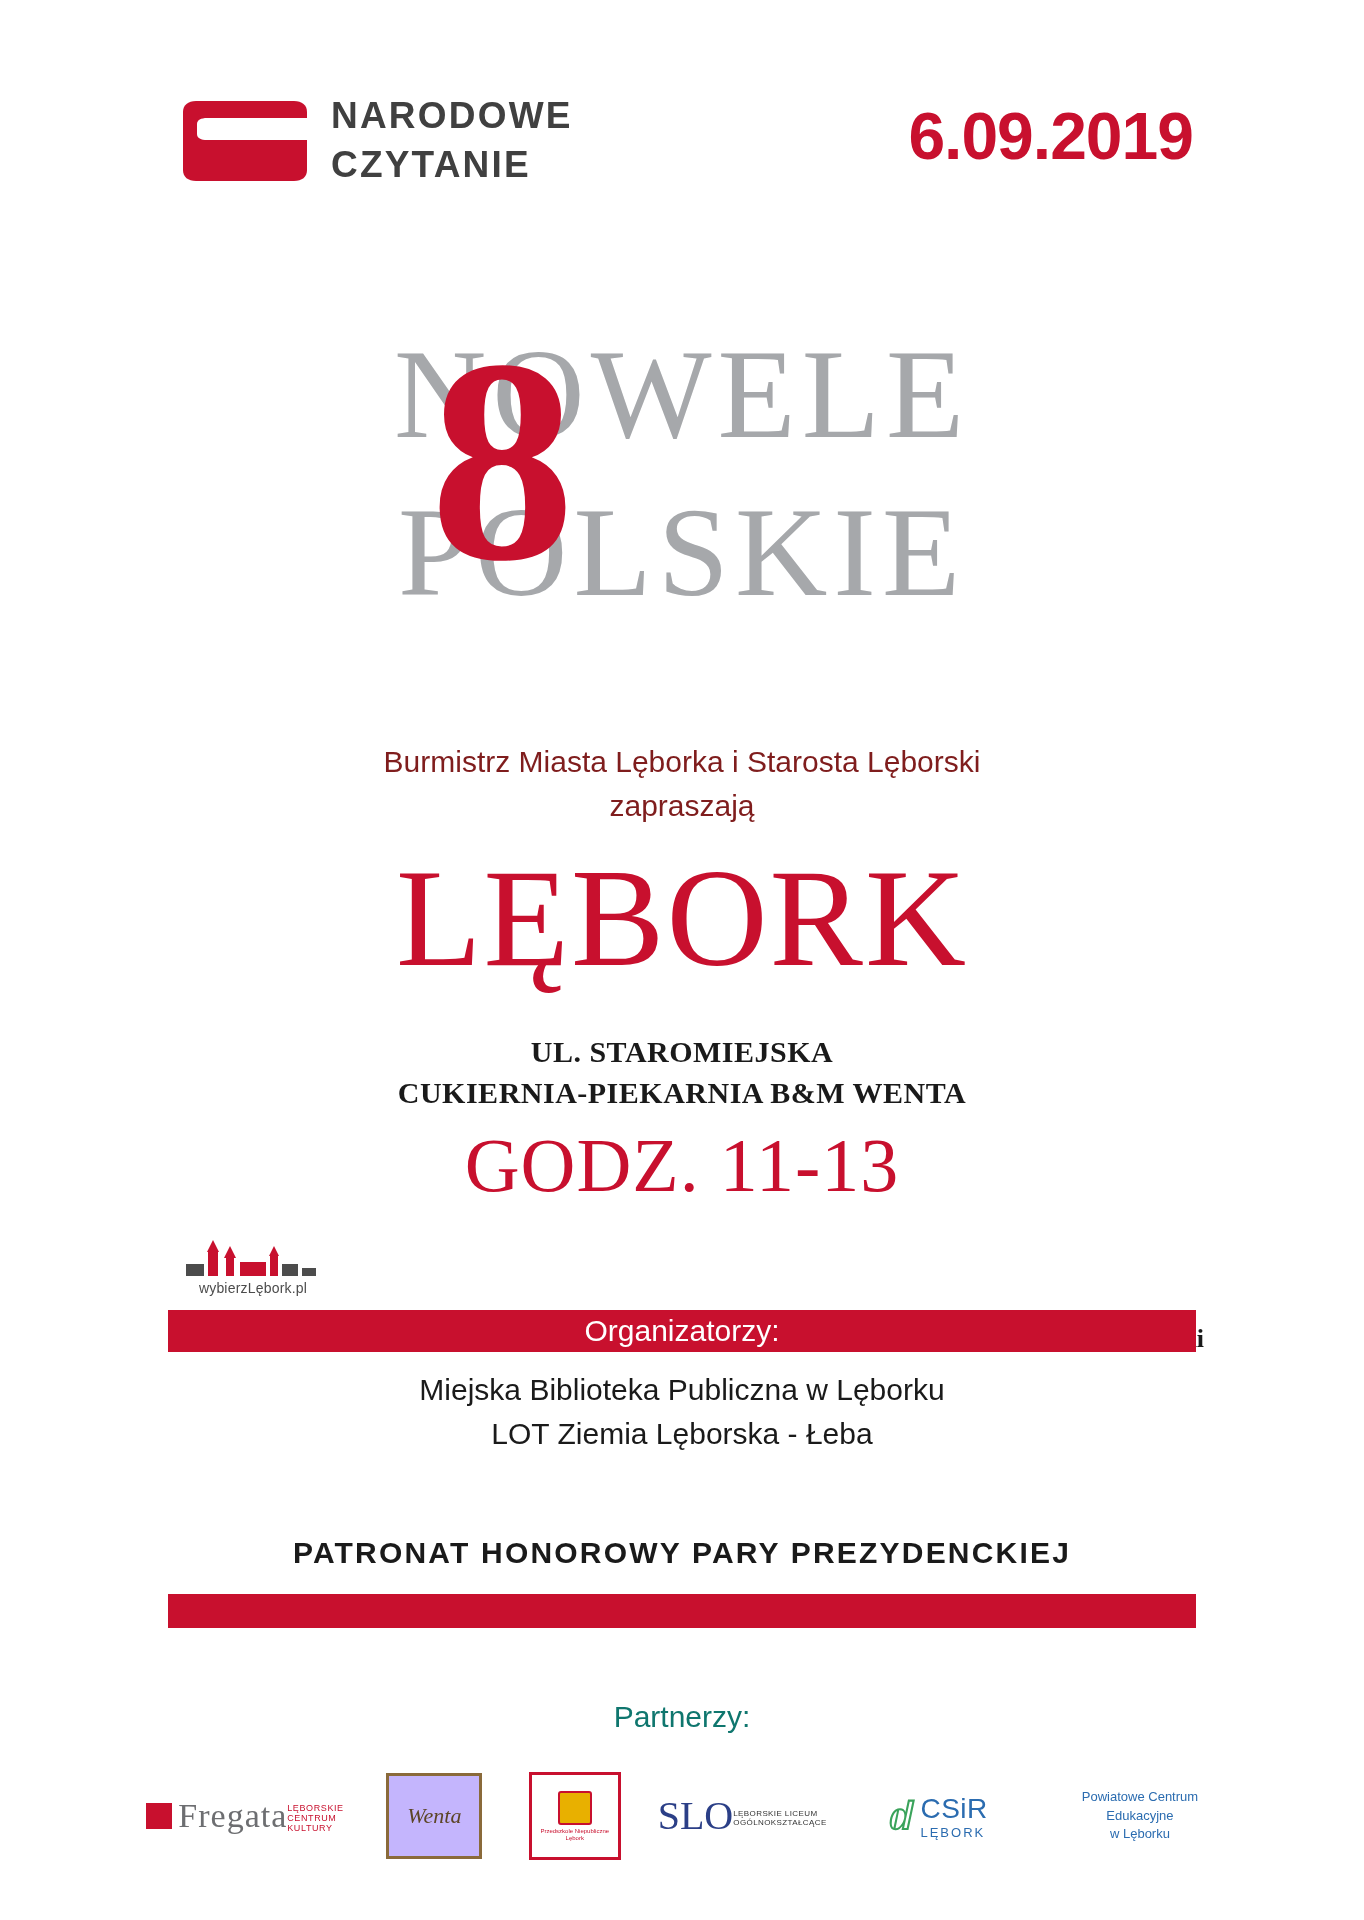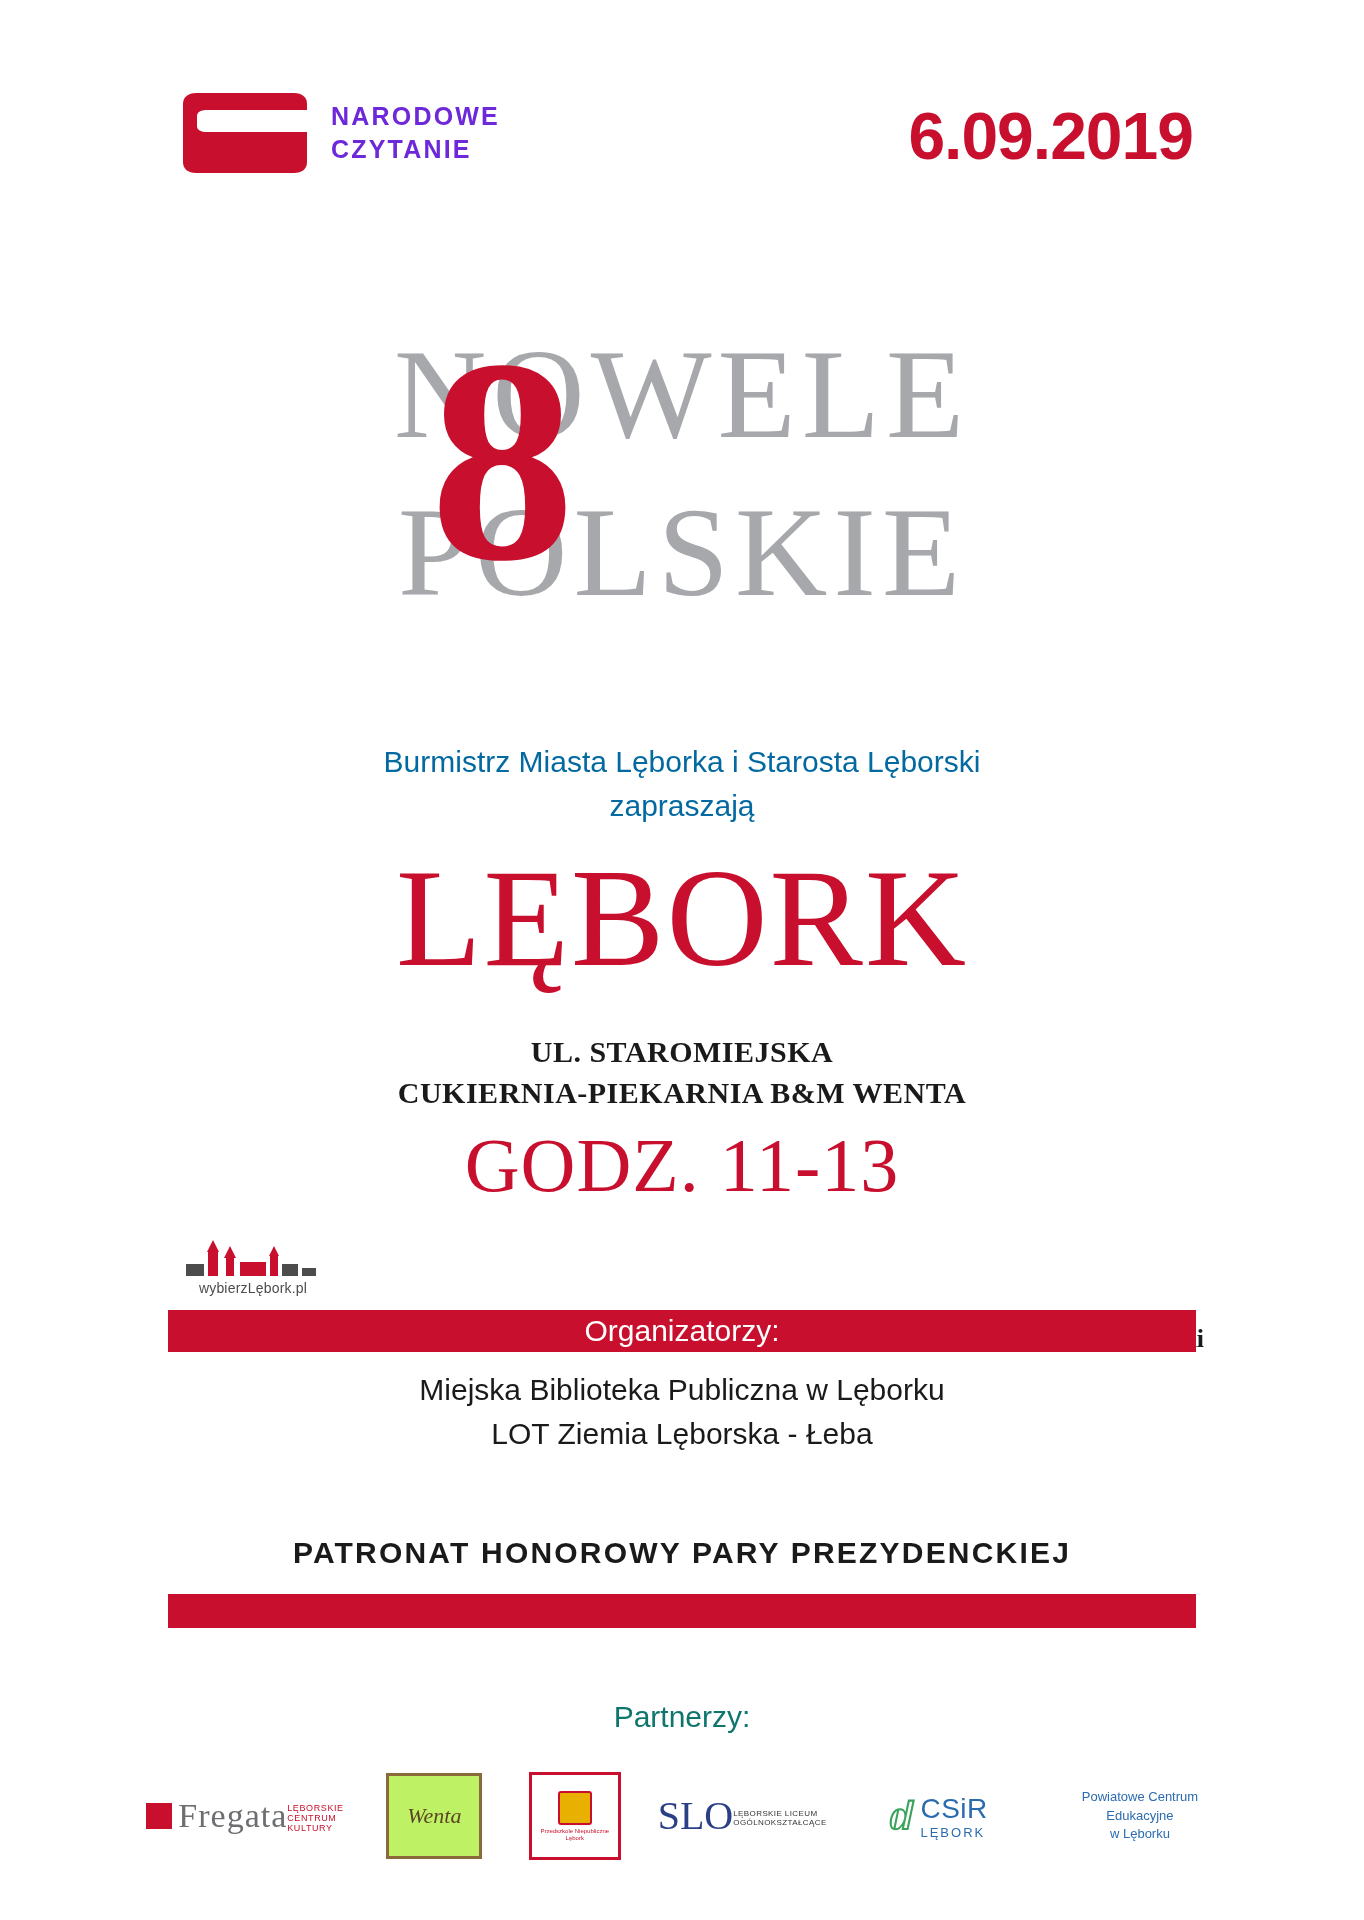--- a/index.html
+++ b/index.html
@@ -34,24 +34,24 @@
     gap: 22px;
   }
   .book-icon {
     width: 128px;
     height: 82px;
     position: relative;
   }
   .nc-text {
     font-family: "Liberation Sans", sans-serif;
     font-weight: bold;
-    font-size: 25px;
+    font-size: 37px;
     letter-spacing: 2.2px;
     line-height: 1.32;
-    color: #6d28d9;
+    color: #404040;
   }
   .date {
     position: absolute;
     right: 171px;
     top: 6px;
     font-family: "Liberation Sans", sans-serif;
     font-weight: bold;
     font-size: 66px;
     letter-spacing: -1px;
     color: #c8102e;
@@ -90,21 +90,21 @@
 
   
   .invite {
     position: absolute;
     top: 740px;
     left: 0;
     width: 1364px;
     text-align: center;
     font-size: 30px;
     line-height: 1.45;
-    color: #0369a1;
+    color: #7f1d1d;
   }
 
   .city {
     position: absolute;
     top: 848px;
     left: 0;
     width: 1364px;
     text-align: center;
     font-family: "Liberation Serif", serif;
     font-size: 140px;
@@ -258,21 +258,21 @@
   }
   .p-fregata .fr-sub {
     font-size: 9px;
     color: #c8102e;
     letter-spacing: .6px;
     margin-top: 3px;
   }
   .p-wenta {
     width: 96px; height: 86px;
     border: 3px solid #8a6a3a;
-    background: #bef264;
+    background: #c4b5fd;
     display: flex; align-items: center; justify-content: center;
   }
   .p-wenta .wtxt {
     font-family: "Liberation Serif", serif;
     font-style: italic;
     font-size: 22px;
     color: #5c4526;
   }
   .p-school {
     width: 92px; height: 88px;

